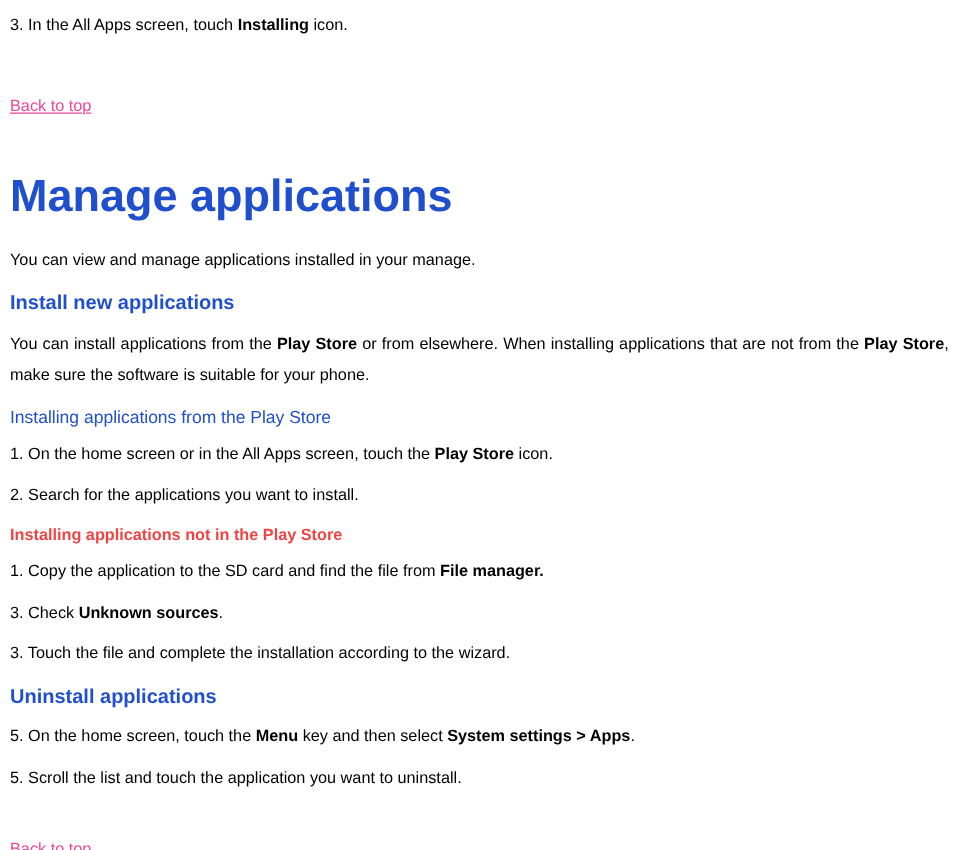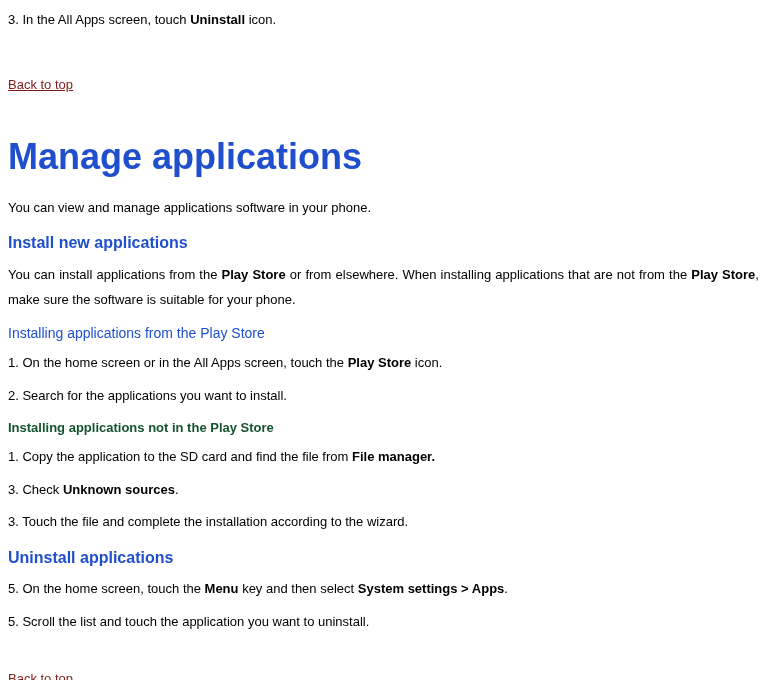--- a/index.html
+++ b/index.html
@@ -9,21 +9,21 @@
       margin: 0;
       padding: 4px 8px;
       width: 767px;
       box-sizing: border-box;
       line-height: 1.9;
     }
     .step {
       margin-bottom: 16px;
     }
     .back-link {
-      color: #7f1d1d;
+      color: #ec4899;
       text-decoration: underline;
       font-size: 13px;
       display: inline-block;
       margin-top: 24px;
       margin-bottom: 16px;
       text-align: right;
     }
     h1 {
       color: #1f4fcc;
       font-size: 36px;
@@ -36,47 +36,47 @@
       font-weight: bold;
       margin: 4px 0 4px 0;
     }
     h3 {
       color: #1f4fcc;
       font-size: 14px;
       font-weight: normal;
       margin: 6px 0 4px 0;
     }
     h4 {
-      color: #14532d;
+      color: #ef4444;
       font-size: 13px;
       font-weight: bold;
       margin: 6px 0 4px 0;
     }
     p {
       margin: 4px 0 8px 0;
       text-align: justify;
     }
     .bold {
       font-weight: bold;
     }
   </style>
 </head>
 <body>
 
 
 
 <p class="step">
-  <span>3. In the All Apps screen, touch </span><span class="bold">Uninstall</span><span> icon.</span>
+  <span>3. In the All Apps screen, touch </span><span class="bold">Installing</span><span> icon.</span>
 </p>
 
 <a href="#" class="back-link">Back to top</a>
 
 <h1>Manage applications</h1>
 
-<p>You can view and manage applications software in your phone.</p>
+<p>You can view and manage applications installed in your manage.</p>
 
 <h2>Install new applications</h2>
 
 <p>
   <span>You can install applications from the </span><span class="bold">Play Store</span><span> or from elsewhere. When installing applications that are not from the </span><span class="bold">Play Store</span><span>, make sure the software is suitable for your phone.</span>
 </p>
 
 <h3>Installing applications from the Play Store</h3>
 
 <p>

